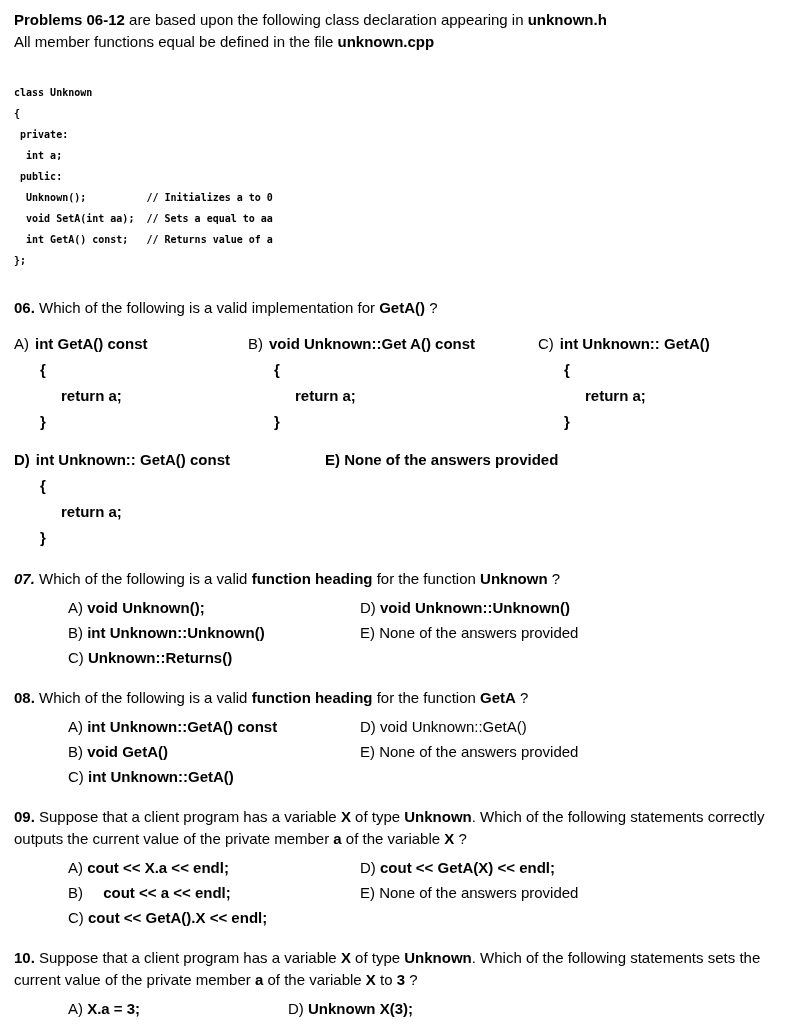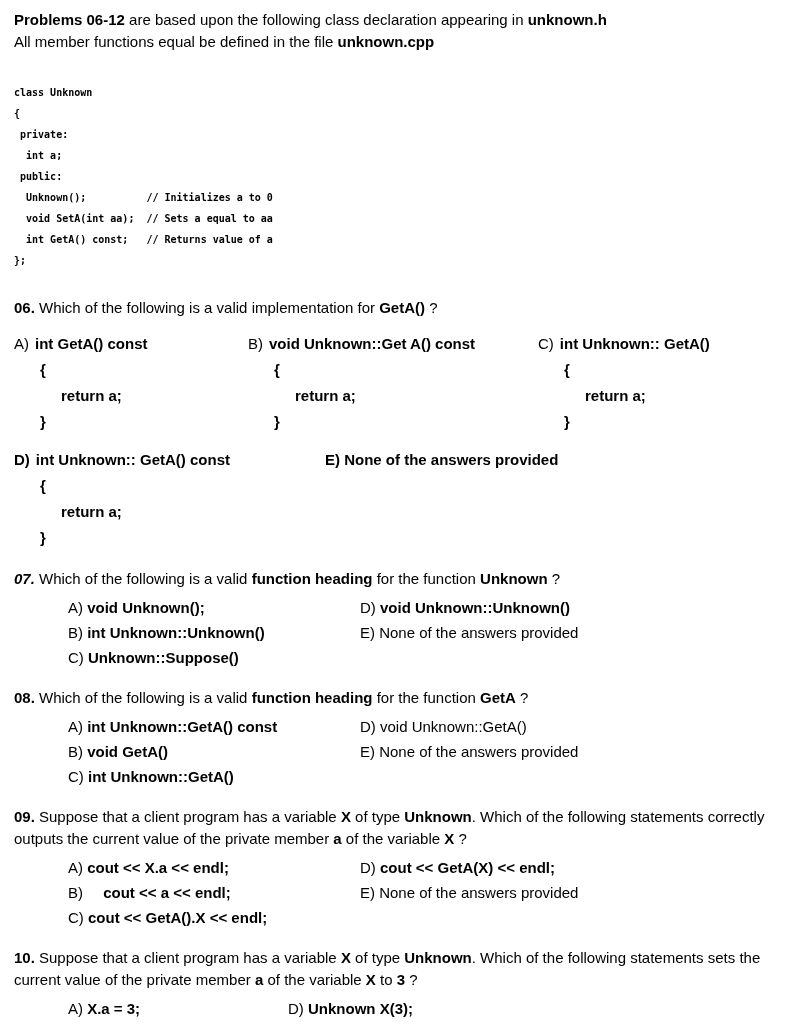--- a/index.html
+++ b/index.html
@@ -100,21 +100,21 @@
       <div class="q6-colE"><span style="font-weight: bold;">E) None of the answers provided</span></div>
     </div>
   </section>
 
   <section class="question">
     <div class="prompt"><span style="font-weight: bold; font-style: italic;">07.</span><span> Which of the following is a valid </span><span style="font-weight: bold;">function heading</span><span> for the function </span><span style="font-weight: bold;">Unknown</span><span> ?</span></div>
     <div class="opts">
       <div class="opts-left">
         <div class="opt"><span>A) </span><span style="font-weight: bold;">void Unknown();</span></div>
         <div class="opt"><span>B) </span><span style="font-weight: bold;">int Unknown::Unknown()</span></div>
-        <div class="opt"><span>C) </span><span style="font-weight: bold;">Unknown::Suppose()</span></div>
+        <div class="opt"><span>C) </span><span style="font-weight: bold;">Unknown::Returns()</span></div>
       </div>
       <div class="opts-right">
         <div class="opt"><span>D) </span><span style="font-weight: bold;">void Unknown::Unknown()</span></div>
         <div class="opt"><span>E) None of the answers provided</span></div>
       </div>
     </div>
   </section>
 
   <section class="question">
     <div class="prompt"><span style="font-weight: bold;">08.</span><span> Which of the following is a valid </span><span style="font-weight: bold;">function heading</span><span> for the function </span><span style="font-weight: bold;">GetA</span><span> ?</span></div>

